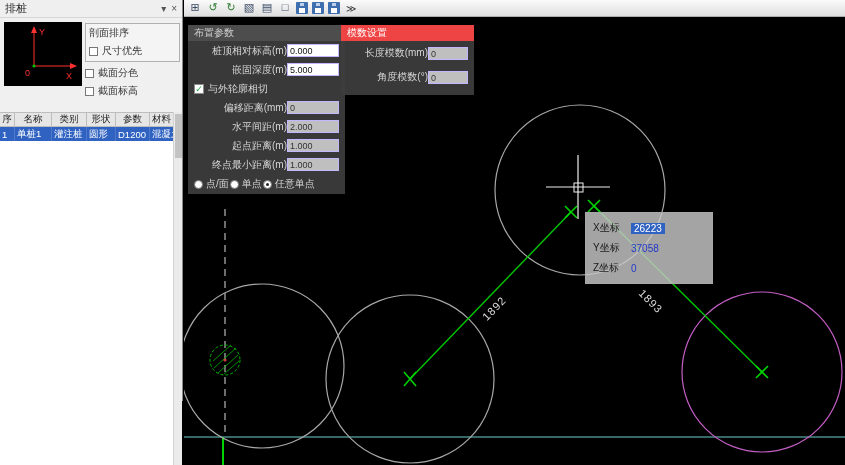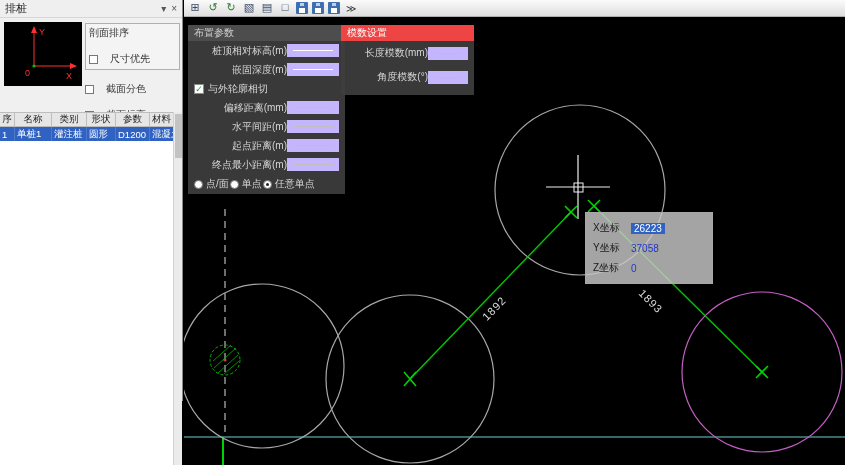--- a/index.html
+++ b/index.html
@@ -9,21 +9,21 @@
 
   
   .left{position:absolute;left:0;top:0;width:183px;height:401px;background:#f0f0f0;border-right:1px solid #8a8a8a}
   .ltitle{height:18px;display:flex;align-items:center;padding:0 5px;font-size:11px;color:#222;background:#efefef;border-bottom:1px solid #d6d6d6}
   .ltitle .sp{flex:1}
   .ticon{font-size:10px;color:#555;margin-left:5px;cursor:default;line-height:10px}
   .preview{position:absolute;left:4px;top:22px;width:78px;height:64px;background:#000}
   .opts{position:absolute;left:85px;top:23px;width:95px;font-size:10px;color:#333}
   .grp{border:1px solid #b0b0b0;padding:2px 3px 3px;background:#f4f4f4}
   .grp-title{font-size:10px;color:#333;white-space:nowrap}
-  .cbrow{display:flex;align-items:center;gap:12px;margin-top:12px;white-space:nowrap}
+  .cbrow{display:flex;align-items:center;gap:4px;margin-top:4px;white-space:nowrap}
   .cb{width:9px;height:9px;border:1px solid #777;background:#fff;flex:0 0 auto}
   .btnrow{position:absolute;left:1px;top:92px;display:flex;gap:2px}
   .btn{width:34px;height:17px;font-size:10px;background:linear-gradient(#fefefe,#d9d9d9);border:1px solid #979797;display:flex;align-items:center;justify-content:center;color:#4a3a33;white-space:nowrap;overflow:hidden}
   .tbl{position:absolute;left:0;top:112px;width:174px;font-size:9.5px}
   .thead{display:flex;background:#e6e6e6}
   .th{height:15px;display:flex;align-items:center;justify-content:center;border-right:1px solid #bdbdbd;border-top:1px solid #bdbdbd;border-bottom:1px solid #bdbdbd;overflow:hidden;white-space:nowrap;color:#222}
   .trow{display:flex;background:#2f62c1;color:#fff;height:14px}
   .td{display:flex;align-items:center;padding-left:2px;overflow:hidden;white-space:nowrap;border-right:1px solid rgba(255,255,255,0.15)}
   .th:nth-child(1),.td:nth-child(1){width:15px}
   .th:nth-child(2),.td:nth-child(2){width:37px}
@@ -46,21 +46,21 @@
   .chev{font-size:10px;color:#333;margin-left:2px}
   .canvas{position:absolute;left:0;top:17px;width:661px;height:448px;background:#000}
   .canvas > svg{position:absolute;left:0;top:0}
 
   
   .fpanel{position:absolute;background:rgba(62,62,62,0.92);font-size:10px;color:#d6d6d6;z-index:5}
   .fhead{height:16px;line-height:16px;padding:0 6px;background:#4d4d4d;color:#cfcfcf;white-space:nowrap}
   .fhead.blue{background:#ef4444;color:#fff}
   .frow{display:flex;align-items:center;height:19px;padding:0 6px;justify-content:flex-end;white-space:nowrap}
   .flabel{overflow:hidden;white-space:nowrap}
-  .fin{flex:0 0 auto;width:52px;height:13px;background:#fff;color:#111;font-size:9px;line-height:12px;padding:0 2px;border:6px solid #c4b5fd;overflow:hidden}
+  .fin{flex:0 0 auto;width:52px;height:13px;background:#fff;color:#111;font-size:9px;line-height:12px;padding:0 2px;border:1px solid #c4b5fd;overflow:hidden}
   .fin.dis{background:#bfbfbf;color:#333}
   .fin.small{width:40px}
   .fcbrow{display:flex;align-items:center;gap:4px;height:19px;padding:0 6px;white-space:nowrap}
   .fcb{width:10px;height:10px;background:#fff;border:1px solid #8a8a8a;color:#1f9e3e;font-size:9px;line-height:9px;text-align:center;flex:0 0 auto}
   .radios{display:flex;align-items:center;gap:1px;height:20px;padding:0 6px;white-space:nowrap}
   .ritem{display:flex;align-items:center;gap:3px}
   .radio{width:9px;height:9px;border-radius:50%;background:#fff;border:1px solid #777;position:relative;flex:0 0 auto}
   .radio.sel::after{content:"";position:absolute;left:2px;top:2px;width:3px;height:3px;border-radius:50%;background:#222}
 
   

